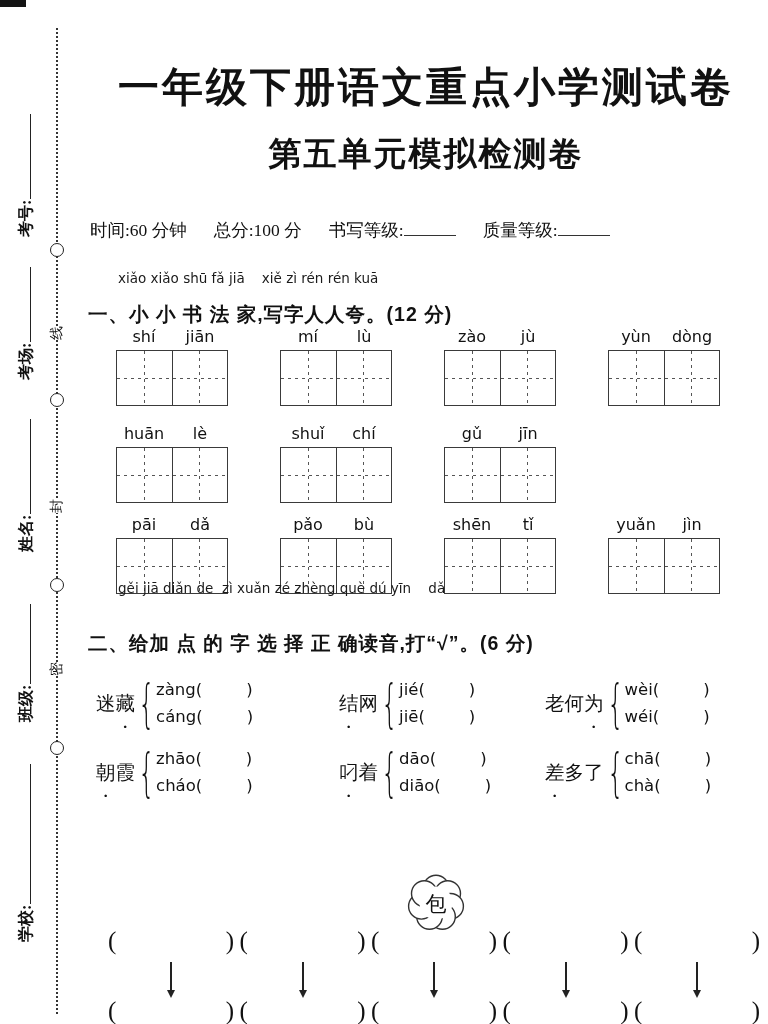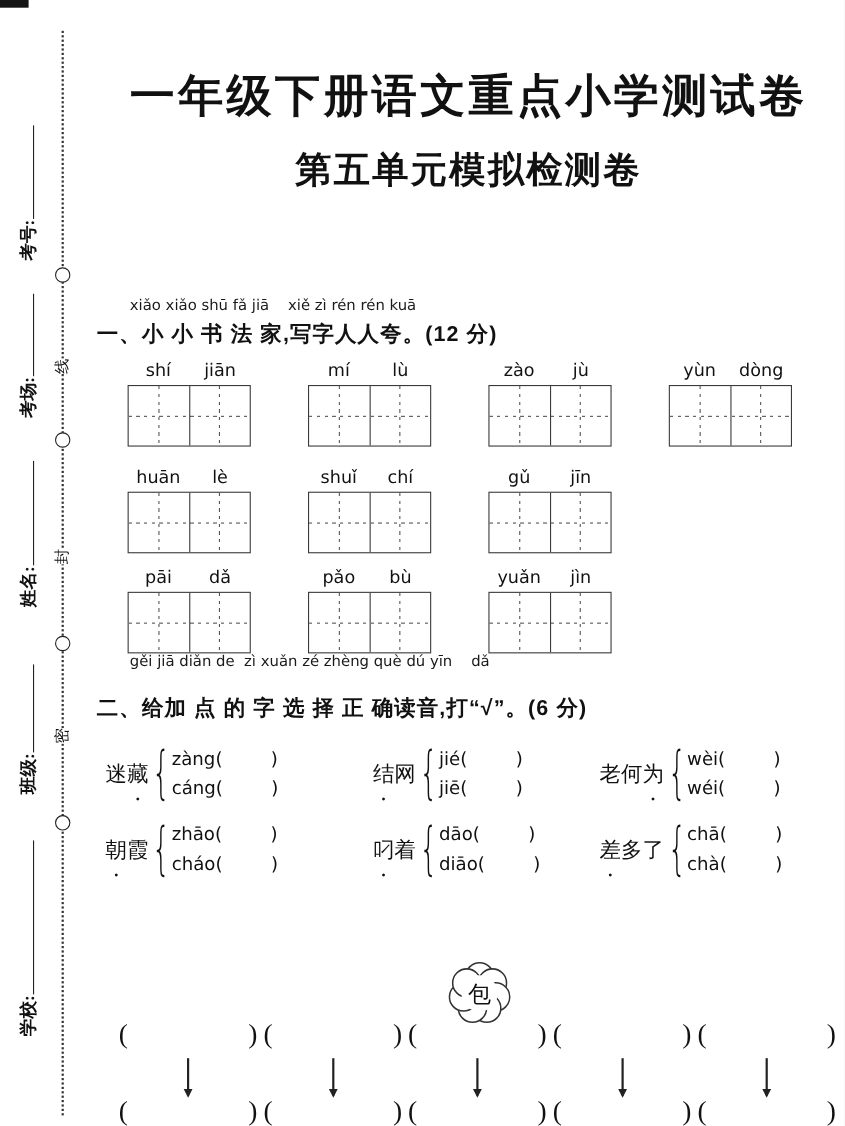--- a/index.html
+++ b/index.html
@@ -102,23 +102,29 @@
   <div class="scirc" style="top:585px"></div>
   <div class="scirc" style="top:748px"></div>
   <div class="schar" style="top:333px">线</div>
   <div class="schar" style="top:506px">封</div>
   <div class="schar" style="top:669px">密</div>
 
   <div class="main">
     <div class="title">一年级下册语文重点小学测试卷</div>
     <div class="subtitle">第五单元模拟检测卷</div>
 
+    <div class="inforow">
+      <span>时间:60 分钟</span>
+      <span>总分:100 分</span>
+      <span><span>书写等级:</span><span class="iblank"></span></span>
+      <span><span>质量等级:</span><span class="iblank"></span></span>
+    </div>
 
     <div class="pyline" style="top:238px">xiǎo xiǎo shū fǎ jiā    xiě zì rén rén kuā</div>
-    <div class="shead" style="top:258px">一、小 小 书 法 家,写字人人夸。(12 分)</div>
+    <div class="shead" style="top:269px">一、小 小 书 法 家,写字人人夸。(12 分)</div>
 
     <div class="wrow" style="top:295px">
       <div class="wcol">
         <div class="wpy">
             <span>shí</span>
             <span>jiān</span>
           </div>
         <div class="wbox"></div>
       </div>
       <div class="wcol">
@@ -178,28 +184,35 @@
       </div>
       <div class="wcol">
         <div class="wpy">
             <span>pǎo</span>
             <span>bù</span>
           </div>
         <div class="wbox"></div>
       </div>
       <div class="wcol">
         <div class="wpy">
+            <span>shēn</span>
+            <span>tǐ</span>
+          </div>
+        <div class="wbox"></div>
+      </div>
+      <div class="wcol">
+        <div class="wpy">
             <span>yuǎn</span>
             <span>jìn</span>
           </div>
         <div class="wbox"></div>
       </div>
     </div>
 
-    <div class="pyline" style="top:561px">gěi jiā diǎn de  zì xuǎn zé zhèng què dú yīn    dǎ</div>
+    <div class="pyline" style="top:548px">gěi jiā diǎn de  zì xuǎn zé zhèng què dú yīn    dǎ</div>
     <div class="shead" style="top:598px">二、给加 点 的 字 选 择 正 确读音,打“√”。(6 分)</div>
 
     <div class="s2row" style="top:645px">
       <div class="s2col cw1">
         <span class="word"><span>迷</span><span class="dchar"><span>藏</span><span class="cdot">·</span></span><span></span></span>
         <span class="brace">{</span>
         <span class="opts">
           <span class="optline">
               <span>zàng</span>
               <span>(</span>

